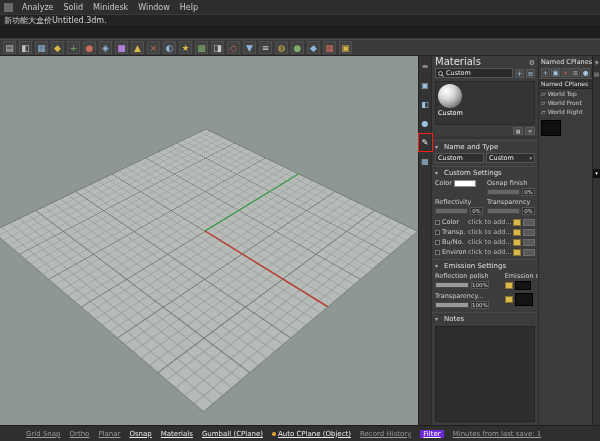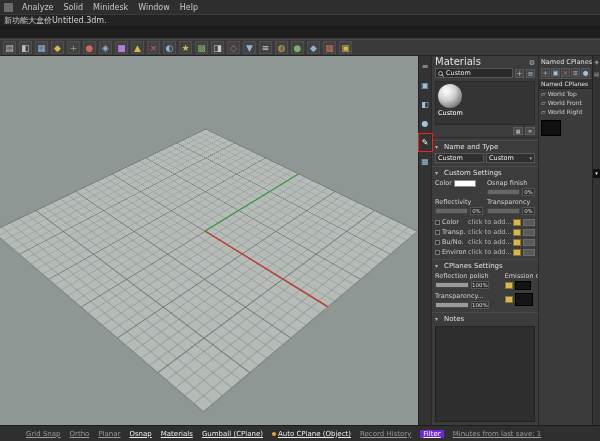--- a/index.html
+++ b/index.html
@@ -326,21 +326,21 @@
             <span class="tex-check"></span>
             <span class="tex-label">Environ.</span>
             <span class="tex-link">click to add...</span>
             <span class="tex-folder"></span>
             <span class="tex-btn"></span>
           </div>
         </div>
 
       <div class="section-h">
         <span class="chev"></span>
-        <span>CPlanes Settings</span>
+        <span>Emission Settings</span>
       </div>
       <div class="adv-grid">
         <div>
           <span class="lbl">Reflection polish</span>
           <div class="slider-row">
             <span class="slider">
                 <span class="fill p100"></span>
               </span>
             <span class="val">100%</span>
           </div>

